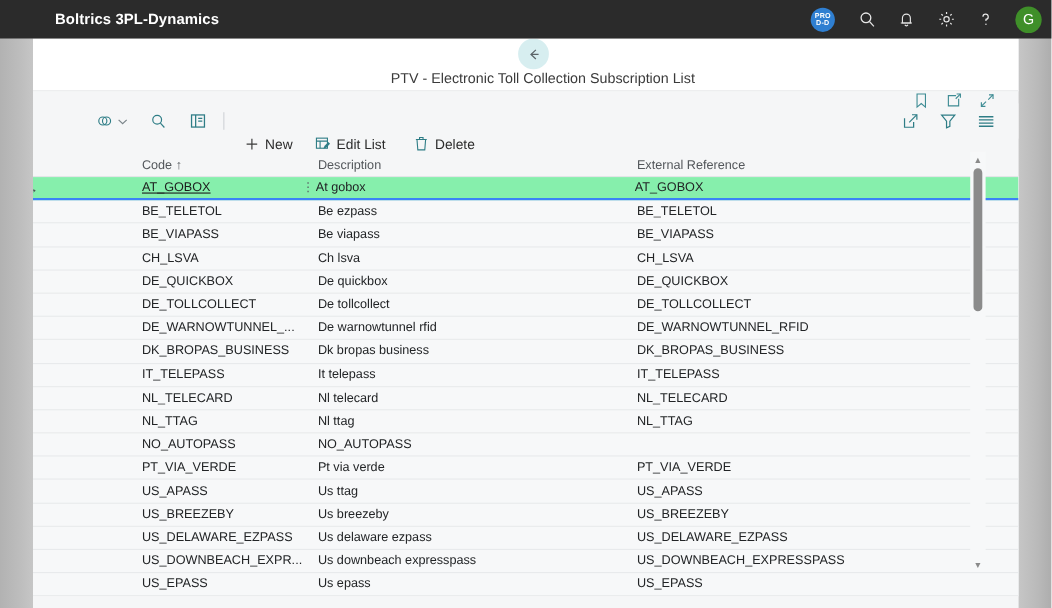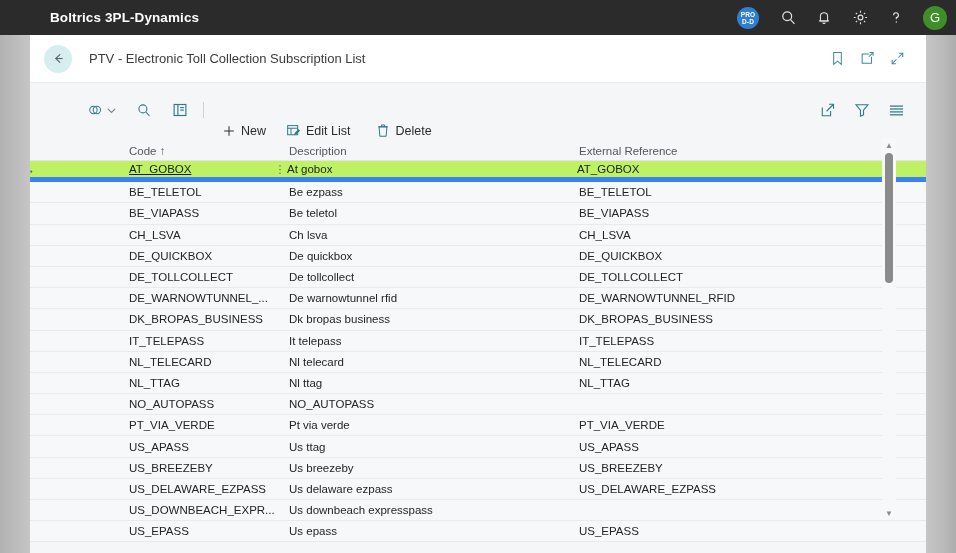--- a/index.html
+++ b/index.html
@@ -75,20 +75,21 @@
   }
 
   
   .page-header {
     position: relative;
     height: 48px;
     background: #ffffff;
     display: flex; align-items: center;
     padding: 0 0 0 14px;
     border-bottom: 1px solid #e9eaec;
+    flex-direction: column;
   }
   .back-btn {
     width: 28px; height: 28px; border-radius: 50%;
     background: #d7eef0;
     display: flex; align-items: center; justify-content: center;
     flex: 0 0 auto;
   }
   .page-title {
     margin-left: 17px;
     font-size: 13px;
@@ -176,22 +177,22 @@
   .row {
     display: flex; align-items: center;
     height: 21.2px;
     padding-left: 80px;
     border-bottom: 1px solid #e8eaec;
     font-size: 11.5px;
     color: #222426;
   }
   .row .cell { white-space: nowrap; overflow: hidden; }
   .row.selected {
-    background: #bef264;
-    border-bottom: 5px solid #3b82f6;
+    background: #86efac;
+    border-bottom: 2px solid #3b82f6;
   }
   .row.selected .cell-code a {
     text-decoration: underline;
     color: #1c1c1c;
   }
   .sel-arrow {
     color: #4c5256;
     font-size: 13px;
     line-height: 1;
     margin-left: 2px;
@@ -425,21 +426,21 @@
             <div class="cell col-desc">At gobox</div>
             <div class="cell col-ext">AT_GOBOX</div>
           </div>
           <div class="row">
             <div class="cell cell-code col-code">BE_TELETOL</div>
             <div class="cell col-desc">Be ezpass</div>
             <div class="cell col-ext">BE_TELETOL</div>
           </div>
           <div class="row">
             <div class="cell cell-code col-code">BE_VIAPASS</div>
-            <div class="cell col-desc">Be teletol</div>
+            <div class="cell col-desc">Be viapass</div>
             <div class="cell col-ext">BE_VIAPASS</div>
           </div>
           <div class="row">
             <div class="cell cell-code col-code">CH_LSVA</div>
             <div class="cell col-desc">Ch lsva</div>
             <div class="cell col-ext">CH_LSVA</div>
           </div>
           <div class="row">
             <div class="cell cell-code col-code">DE_QUICKBOX</div>
             <div class="cell col-desc">De quickbox</div>
@@ -495,20 +496,21 @@
             <div class="cell col-ext">US_BREEZEBY</div>
           </div>
           <div class="row">
             <div class="cell cell-code col-code">US_DELAWARE_EZPASS</div>
             <div class="cell col-desc">Us delaware ezpass</div>
             <div class="cell col-ext">US_DELAWARE_EZPASS</div>
           </div>
           <div class="row">
             <div class="cell cell-code col-code">US_DOWNBEACH_EXPR...</div>
             <div class="cell col-desc">Us downbeach expresspass</div>
+            <div class="cell col-ext">US_DOWNBEACH_EXPRESSPASS</div>
           </div>
           <div class="row">
             <div class="cell cell-code col-code">US_EPASS</div>
             <div class="cell col-desc">Us epass</div>
             <div class="cell col-ext">US_EPASS</div>
           </div>
         </div>
 
       <div class="vscroll">
         <div class="vs-arrow">▲</div>

